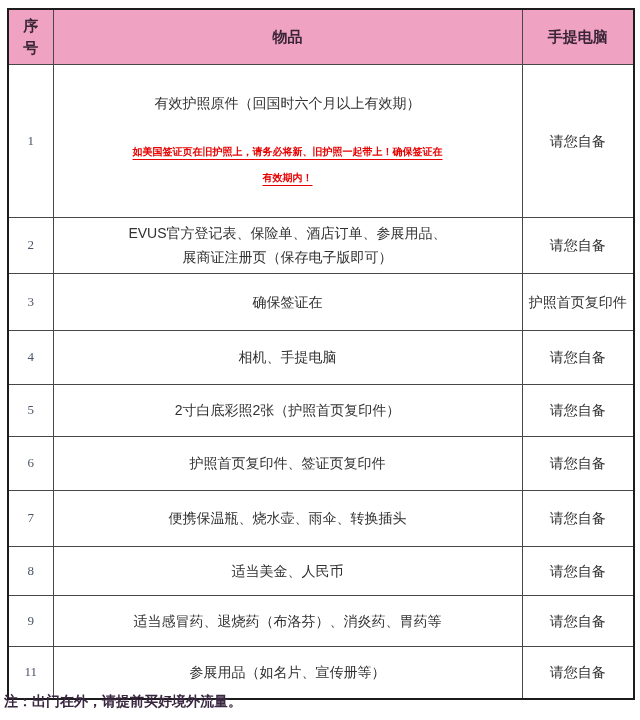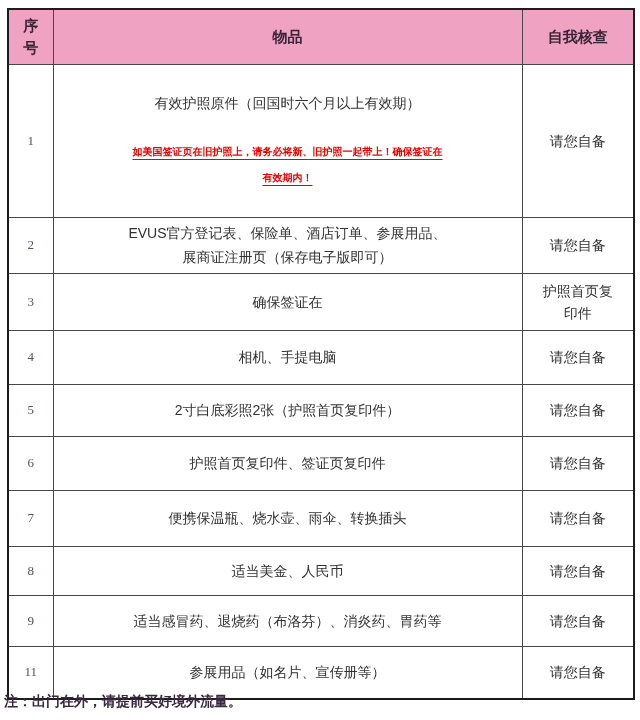--- a/index.html
+++ b/index.html
@@ -45,21 +45,21 @@
     font-size: 14px;
     color: #313131;
     line-height: 24px;
     padding: 2px 8px;
     white-space: pre-line;
   }
   td.check {
     font-size: 14px;
     color: #313131;
     line-height: 22px;
-    padding: 2px 16px;
+    padding: 2px 5px;
   }
   .warning {
     color: #e60000;
     font-weight: 700;
     font-size: 10px;
     line-height: 26px;
     white-space: pre-line;
     text-decoration: underline;
     text-underline-offset: 4px;
     text-decoration-thickness: 1px;
@@ -93,21 +93,21 @@
     <colgroup>
       <col style="width:45px">
       <col style="width:469px">
       <col style="width:112px">
     </colgroup>
     <thead>
       <tr>
         <th style="white-space:pre-line">序
 号</th>
         <th>物品</th>
-        <th>自我核查</th>
+        <th>手提电脑</th>
       </tr>
     </thead>
     <tbody>
       <tr>
         <td class="num">1</td>
         <td class="item">
           <div>有效护照原件（回国时六个月以上有效期）</div>
           <div class="warning">如美国签证页在旧护照上，请务必将新、旧护照一起带上！确保签证在
 有效期内！</div>
         </td>

